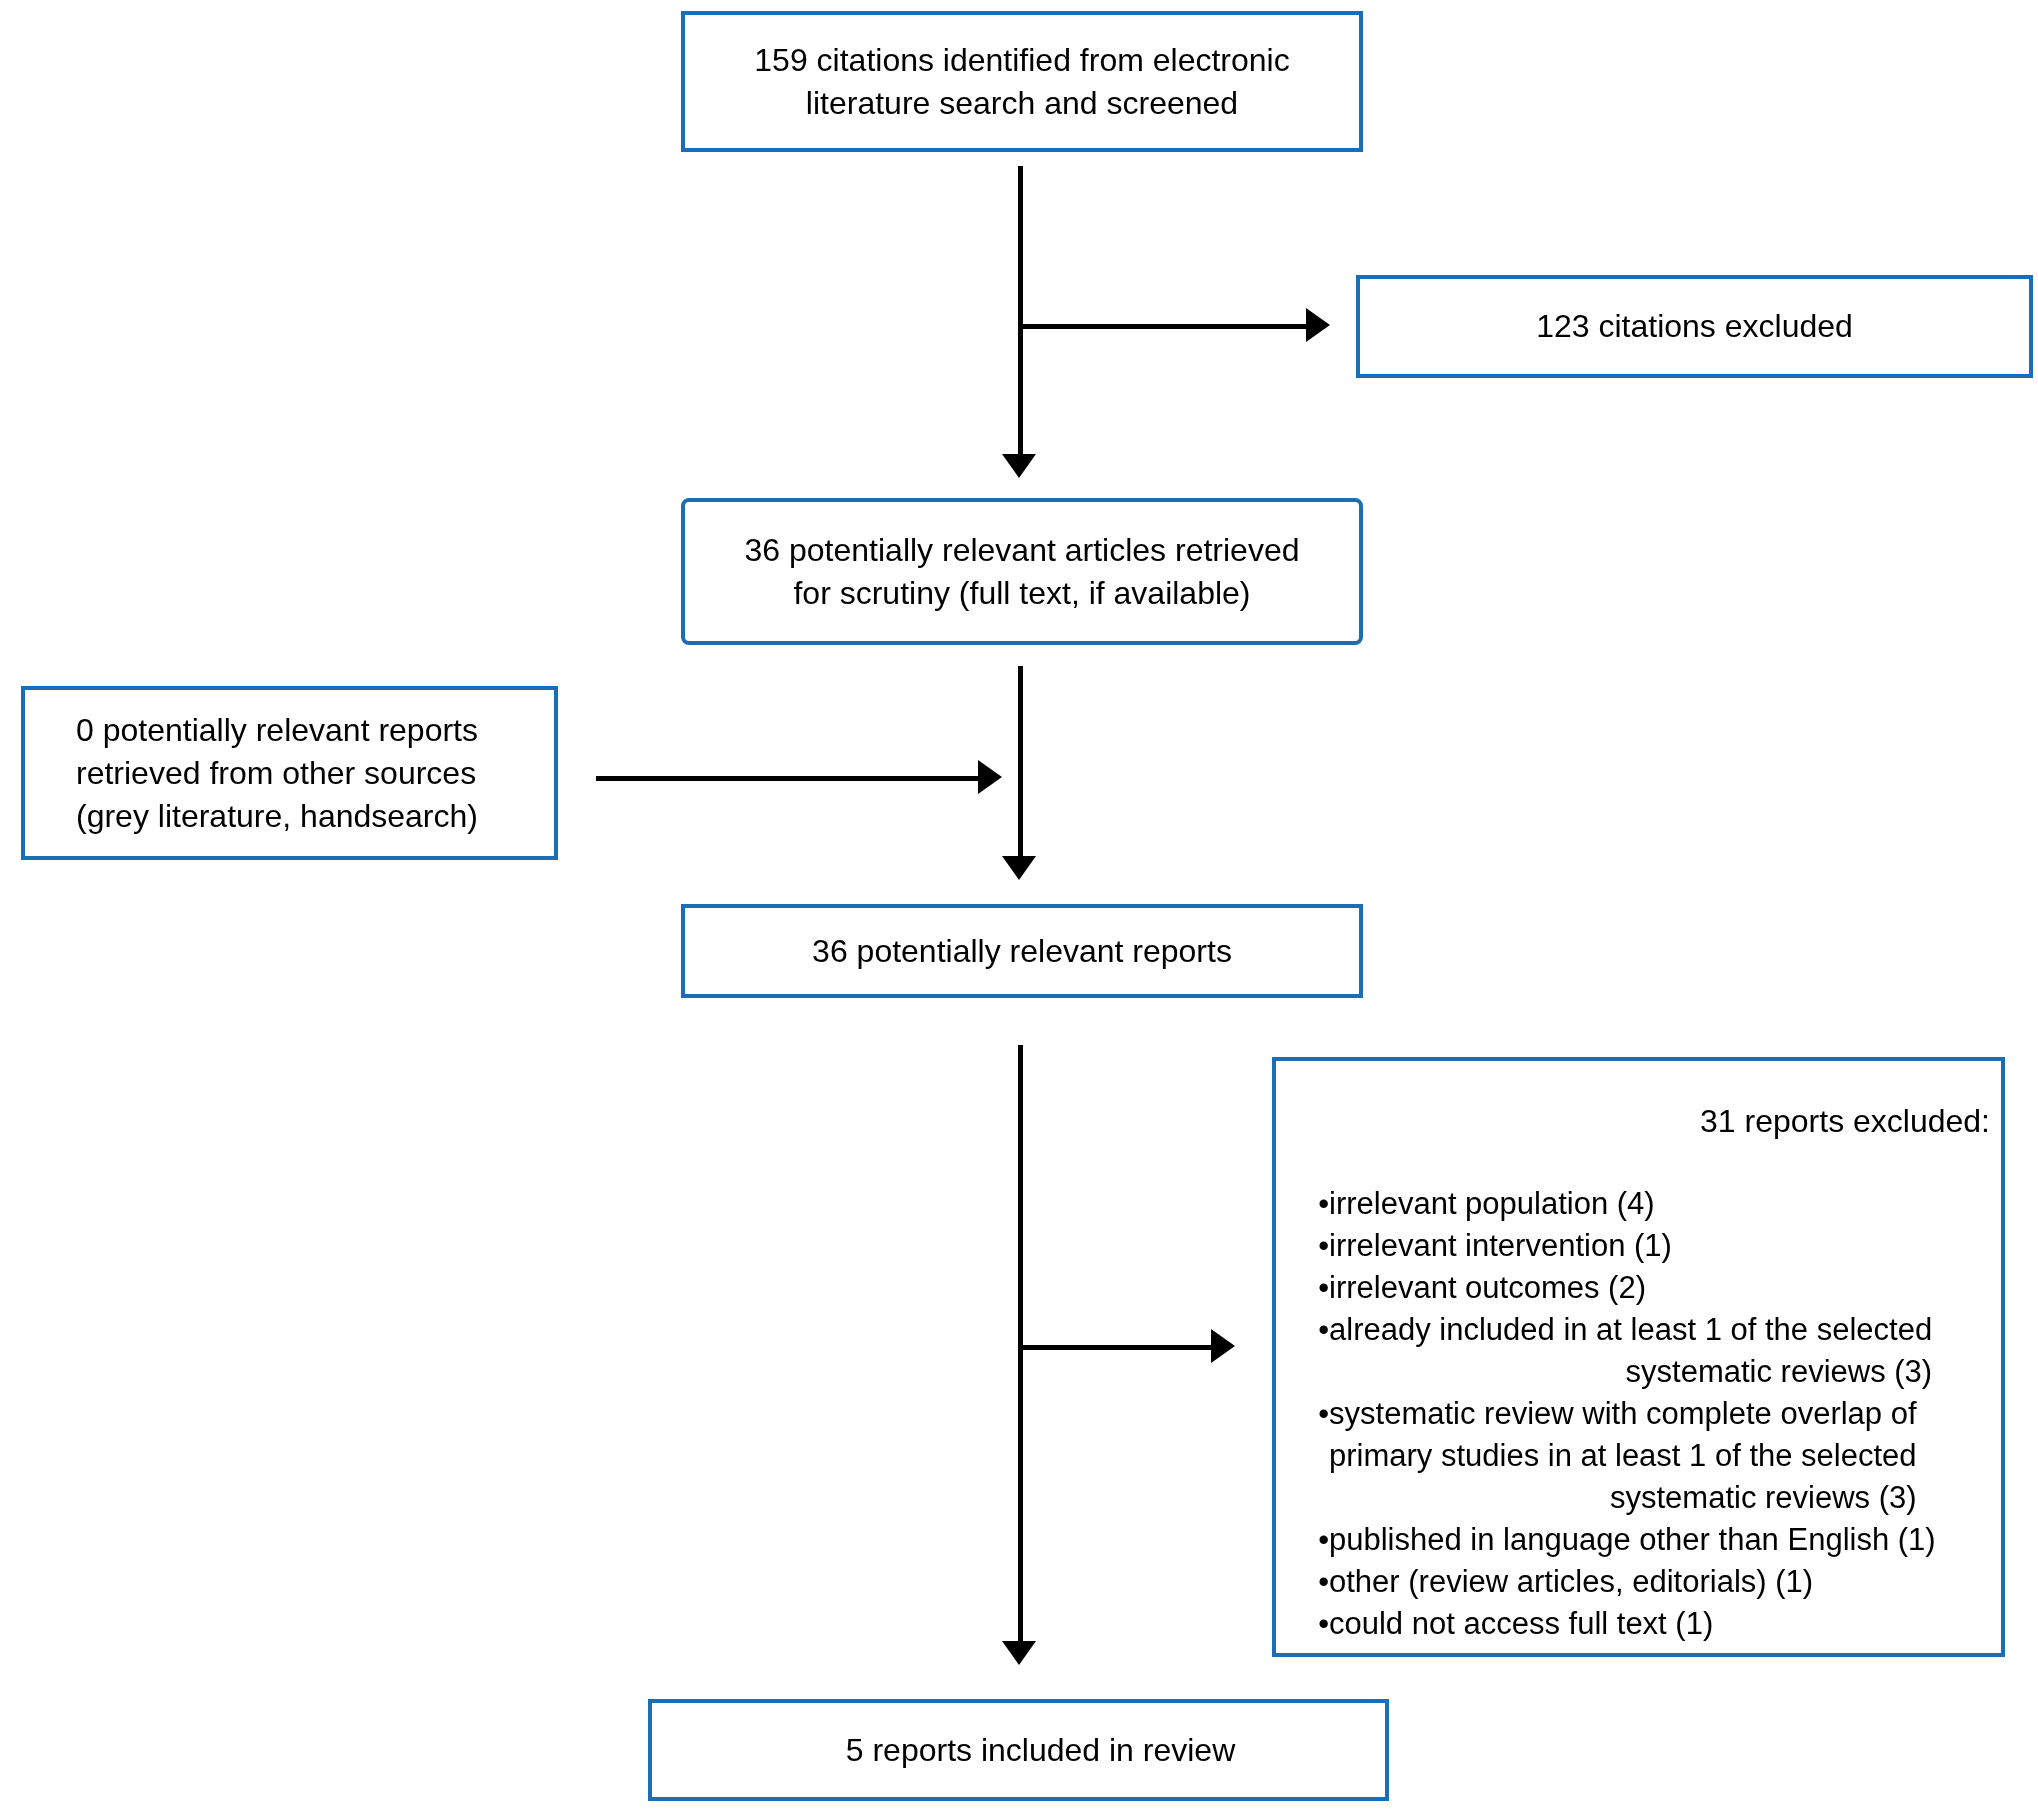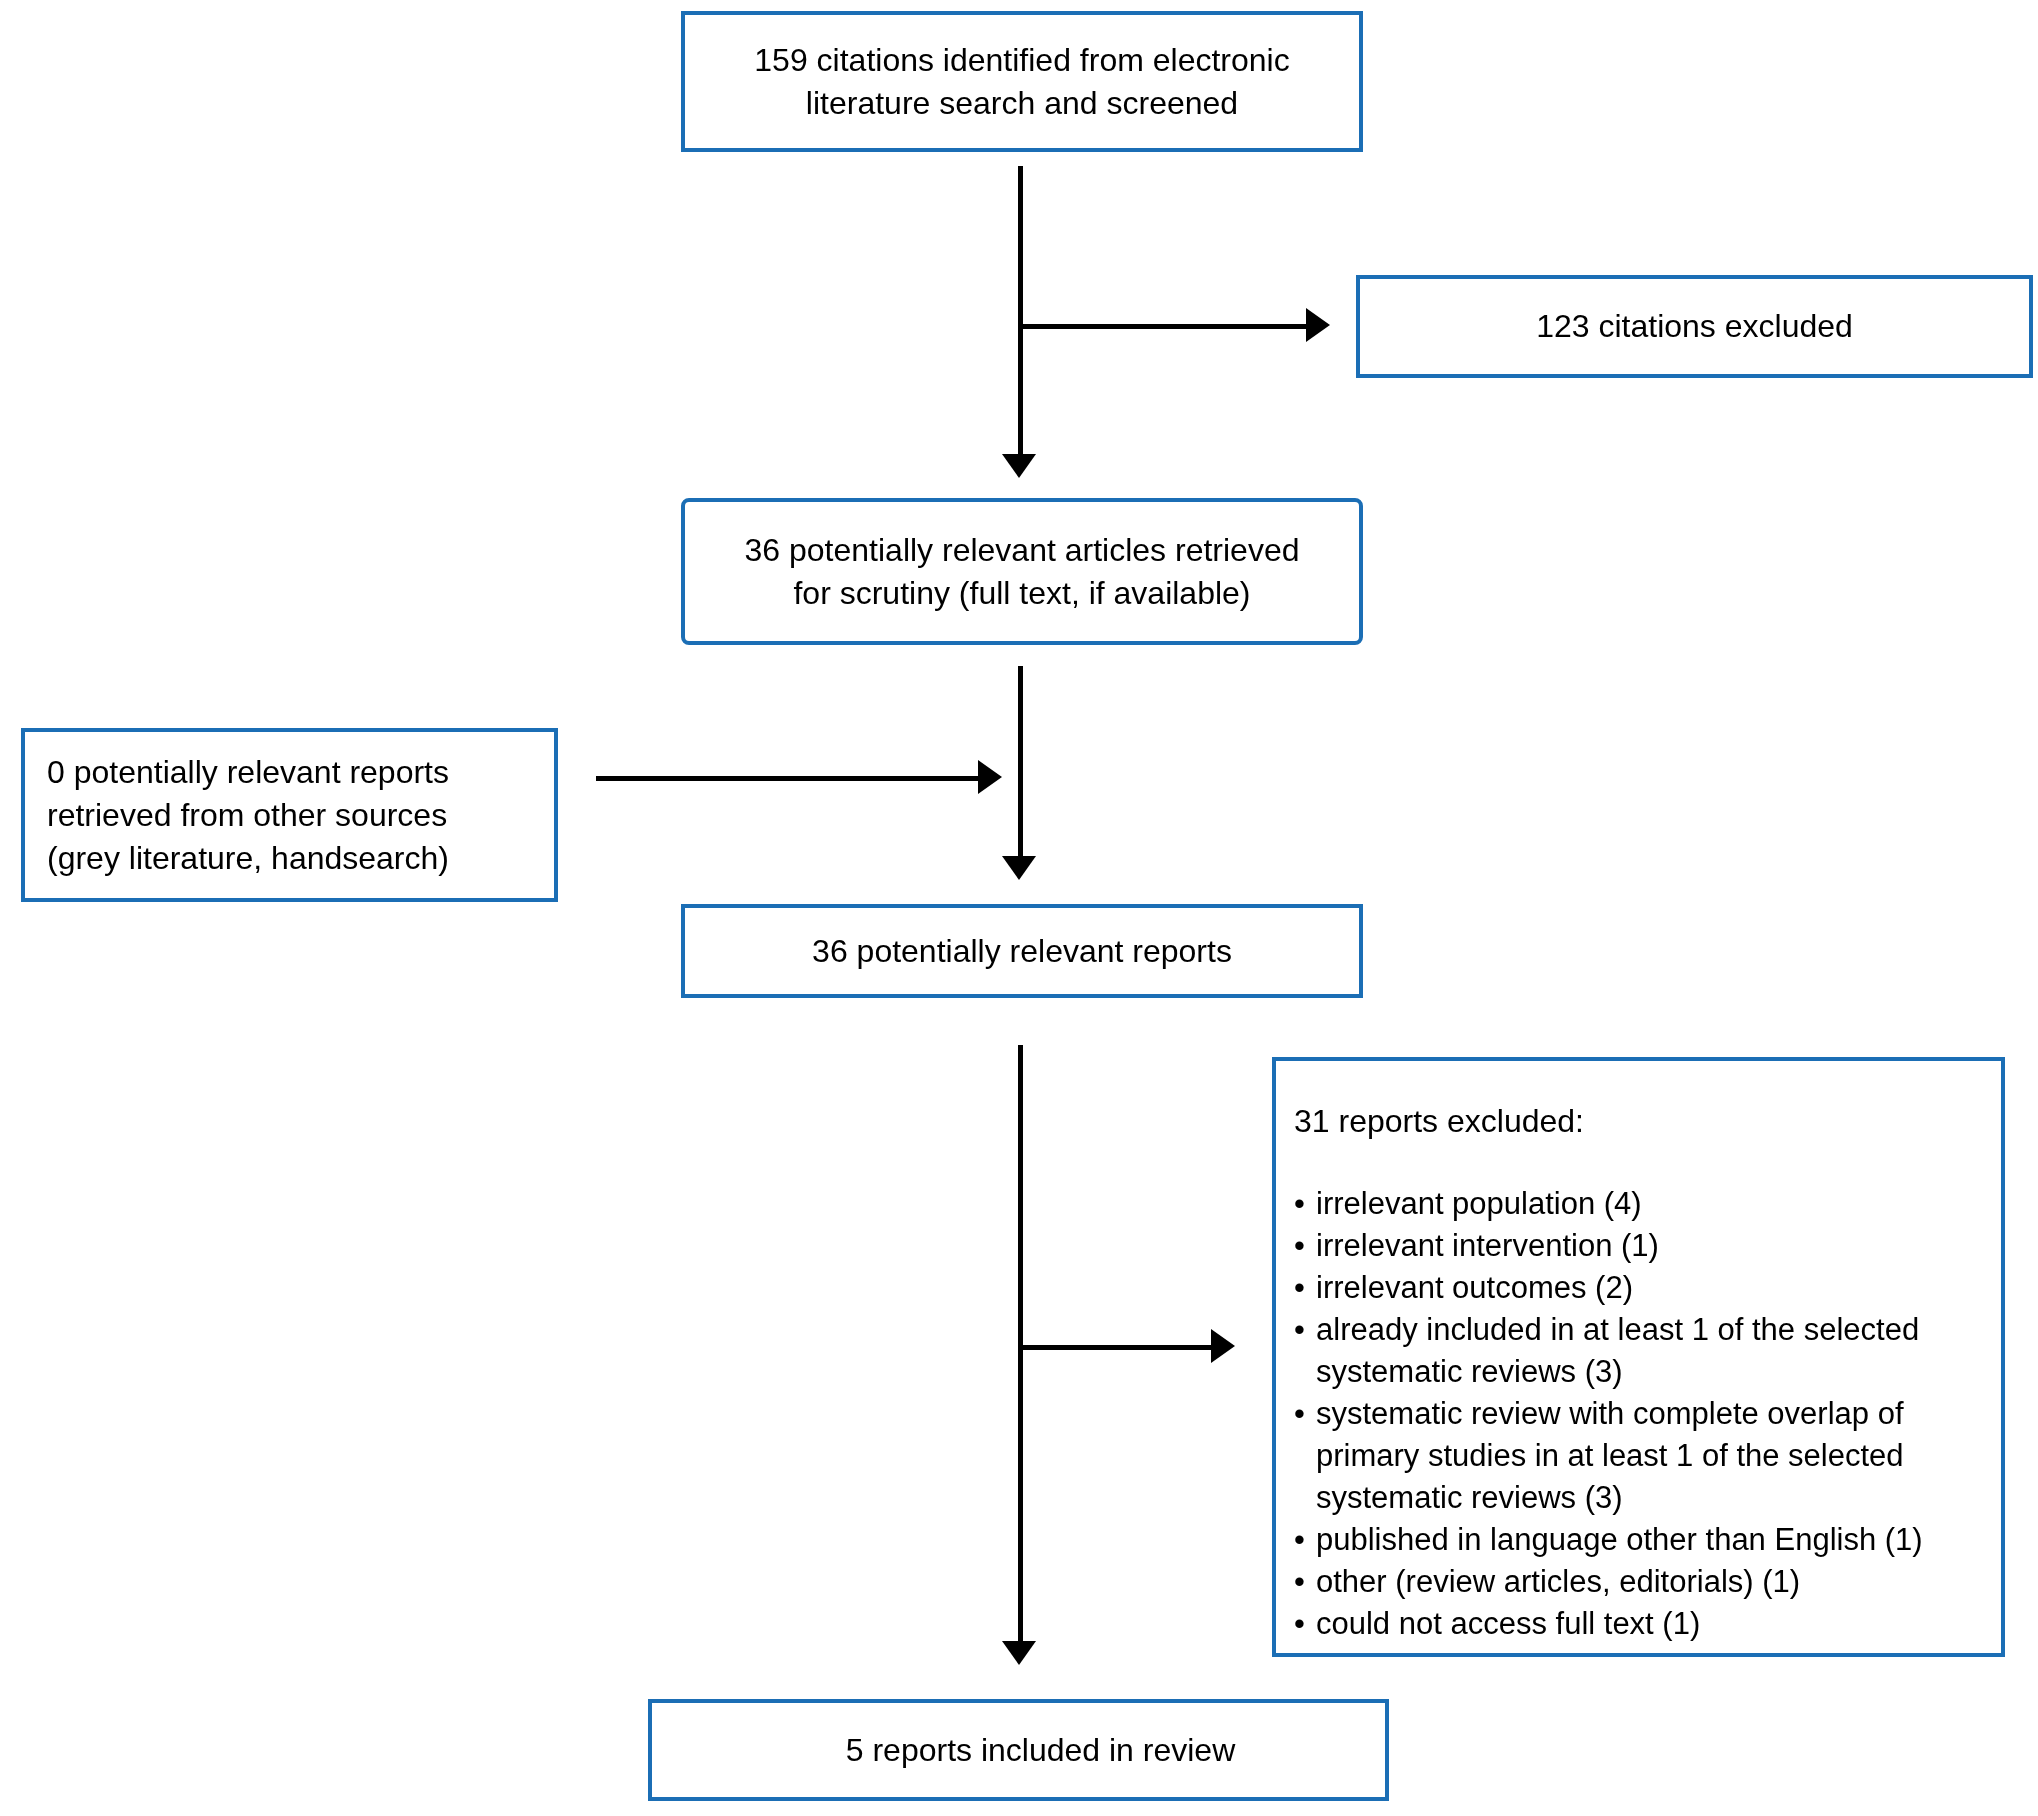--- a/index.html
+++ b/index.html
@@ -30,21 +30,22 @@
     white-space:pre-line;
     text-align:center;
     font-size:32px;
     line-height:43px;
   }
   .box.left-align{justify-content:flex-start;}
   .box.left-align .box-text{text-align:left;}
   
   .box.listing{
     display:block;
-    padding:39px 11px 0 18px;
+    padding:39px 11px 0 31px;
+    text-align:right;
   }
   .excluded-title{
     font-size:32px;
     line-height:42px;
     margin-bottom:41px;
     white-space:pre-line;
   }
   .bullet-line{
     display:flex;
     align-items:flex-start;
@@ -95,21 +96,21 @@
   </div>
 
   <div class="box" style="left:681px;top:498px;width:682px;height:147px;border-radius:8px;">
     <div class="box-text">36 potentially relevant articles retrieved
 for scrutiny (full text, if available)</div>
   </div>
 
   <div class="vline" style="left:1018px;top:666px;height:190px;"></div>
   <div class="arrowhead down" style="left:1002px;top:856px;"></div>
 
-  <div class="box left-align" style="left:21px;top:686px;width:537px;height:174px;padding-left:22px;padding-right:7.4px;margin-top:42px;">
+  <div class="box left-align" style="left:21px;top:686px;width:537px;height:174px;padding-left:51px;padding-right:7.4px;">
     <div class="box-text">0 potentially relevant reports
 retrieved from other sources
 (grey literature, handsearch)</div>
   </div>
 
   <div class="hline" style="left:596px;top:776px;width:382px;"></div>
   <div class="arrowhead right" style="left:978px;top:760px;"></div>
 
   <div class="box" style="left:681px;top:904px;width:682px;height:94px;">
     <div class="box-text">36 potentially relevant reports</div>

